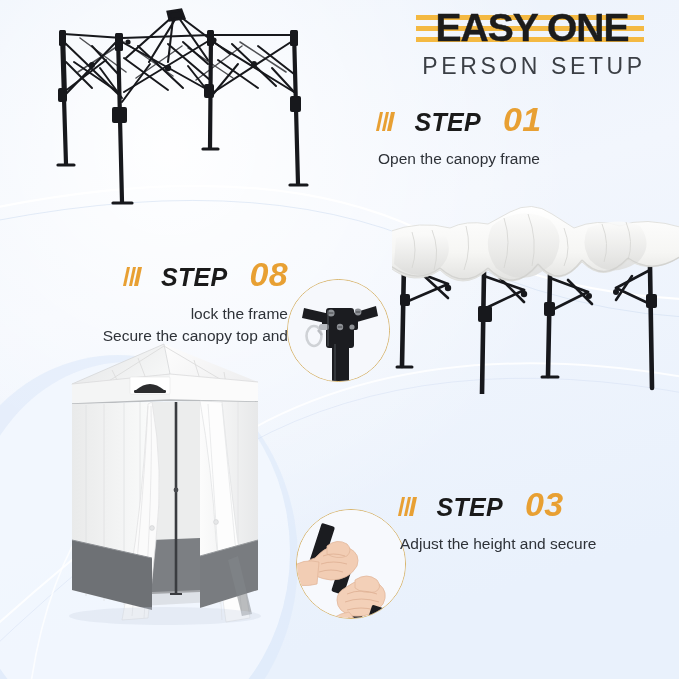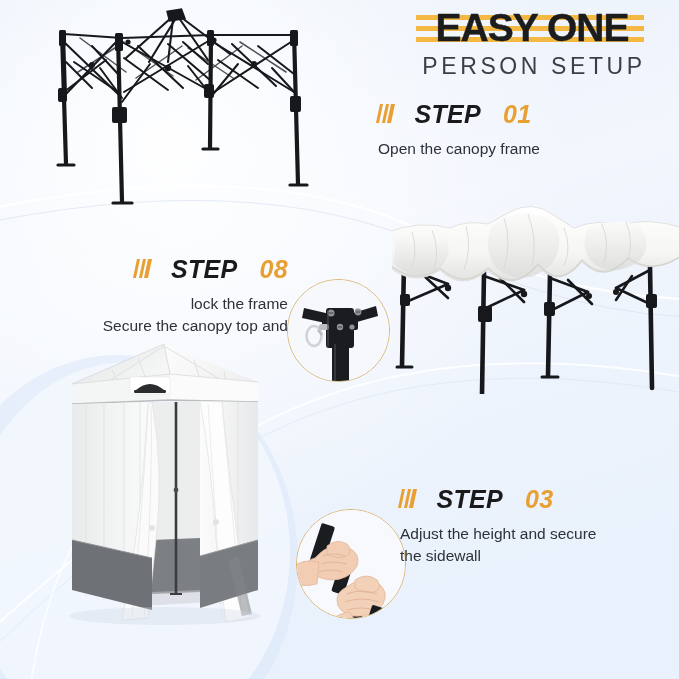--- a/index.html
+++ b/index.html
@@ -48,21 +48,21 @@
   .step{ position:absolute; z-index:6; }
   .step-head{ display:flex; align-items:baseline; gap:22px; white-space:nowrap;text-align:right; }
   .step-head.right{ justify-content:flex-end; }
   .bars{ display:inline-flex; gap:2.5px; transform:skewX(-12deg); }
   .bars i{ display:block; width:3.2px; height:19px; background:#e8a033; }
   .step-word{
     font-size:25px; font-weight:bold; font-style:italic;
     color:#1a1a1a; letter-spacing:0.3px;
   }
   .step-num{
-    font-size:25px; font-weight:bold; font-style:italic;
+    font-size:34px; font-weight:bold; font-style:italic;
     color:#e8a033; letter-spacing:0.3px;
   }
   .step-desc{
     margin-top:9px; font-size:15.5px; color:#2e3238;
     line-height:1.42; font-weight:400;
   }
 
   #step1{ left:378px; top:100px; }
   #step2{ left:30px; top:255px; width:258px; text-align:right; }
   #step3{ left:400px; top:485px; width:250px; }
@@ -154,21 +154,20 @@
     <span class="bars">
         <i></i>
         <i></i>
         <i></i>
       </span>
     <span class="step-word">STEP</span>
     <span class="step-num">03</span>
   </div>
   <div class="step-desc">
     <div>Adjust the height and secure</div>
-    <div>the sidewall</div>
   </div>
 </div>
 
 <svg class="illus" id="frame-illus" viewBox="0 0 330 212">
   <g stroke="#17181c" stroke-linecap="round" fill="none">
 
     <g stroke-width="3">
       <path d="M150 10 L163 8 L166 16 L152 18 Z" fill="#17181c"></path>
     </g>
 

